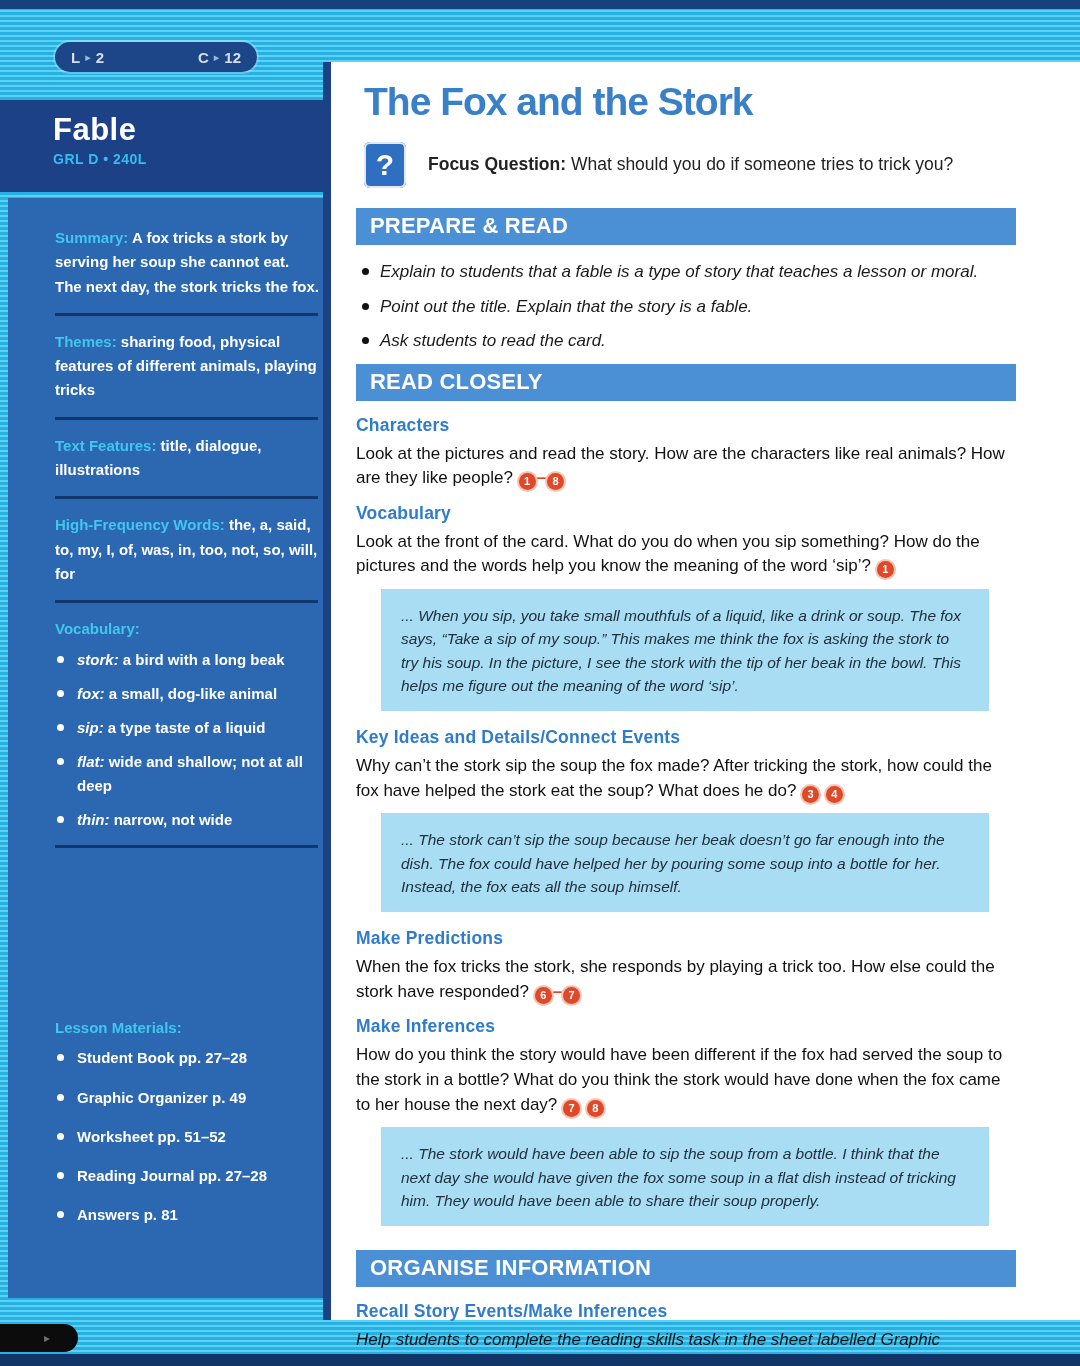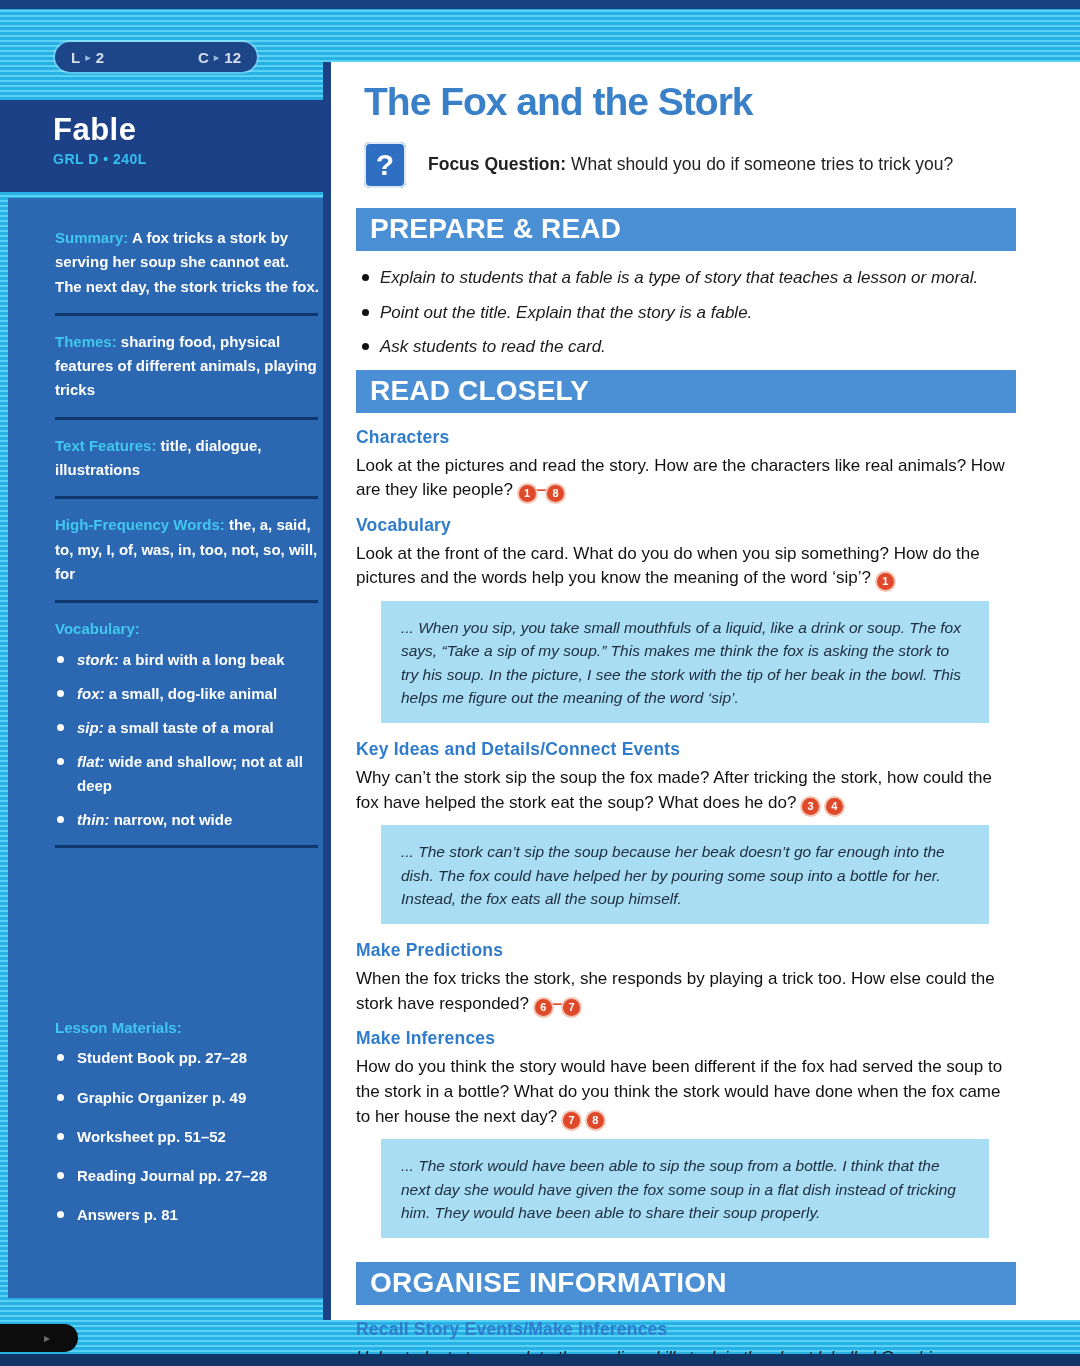--- a/index.html
+++ b/index.html
@@ -70,21 +70,21 @@
   .q-icon{
     width:42px;height:46px;background:#2f6fc1;border-radius:6px;flex:0 0 42px;
     display:flex;align-items:center;justify-content:center;
     color:#fff;font-size:30px;font-weight:bold;
     box-shadow:inset 0 0 0 2px rgba(255,255,255,.85), inset 0 0 0 5px #2f6fc1;
   }
   .focus-text{font-size:17.5px;line-height:1.4;padding:10px 0 0 22px;}
   .focus-text b{font-weight:bold;}
 
   .bar{
-    background:var(--bar-blue);color:#fff;font-weight:bold;font-size:28px;
+    background:var(--bar-blue);color:#fff;font-weight:bold;font-size:22px;
     letter-spacing:.2px;padding:5px 12px 6px 14px;margin:6px 0 14px 0;
     text-transform:uppercase;transform-origin:left;
   }
   .bullets{list-style:none;margin:0 0 10px 6px;}
   .bullets li{
     position:relative;padding-left:18px;margin-bottom:9px;
     font-style:italic;font-size:17px;line-height:1.5;color:#1a1a1a;
   }
   .bullets li::before{content:"";position:absolute;left:0;top:9px;width:7px;height:7px;border-radius:50%;background:#111;}
 
@@ -151,21 +151,21 @@
   <hr class="divider">
   <div class="side-sec">
     <span class="lbl">High-Frequency Words:</span><span> the, a, said, to, my, I, of, was, in, too, not, so, will, for</span>
   </div>
   <hr class="divider">
   <div class="side-sec">
     <span class="lbl">Vocabulary:</span>
     <ul class="vocab-list">
       <li><span class="term">stork:</span><span> a bird with a long beak</span></li>
       <li><span class="term">fox:</span><span> a small, dog-like animal</span></li>
-      <li><span class="term">sip:</span><span> a small taste of a moral</span></li>
+      <li><span class="term">sip:</span><span> a type taste of a liquid</span></li>
       <li><span class="term">flat:</span><span> wide and shallow; not at all deep</span></li>
       <li><span class="term">thin:</span><span> narrow, not wide</span></li>
     </ul>
   </div>
   <hr class="divider">
   <div class="side-sec mat-block">
     <span class="lbl">Lesson Materials:</span>
     <ul class="mat-list">
       <li>Student Book pp. 27–28</li>
       <li>Graphic Organizer p. 49</li>

